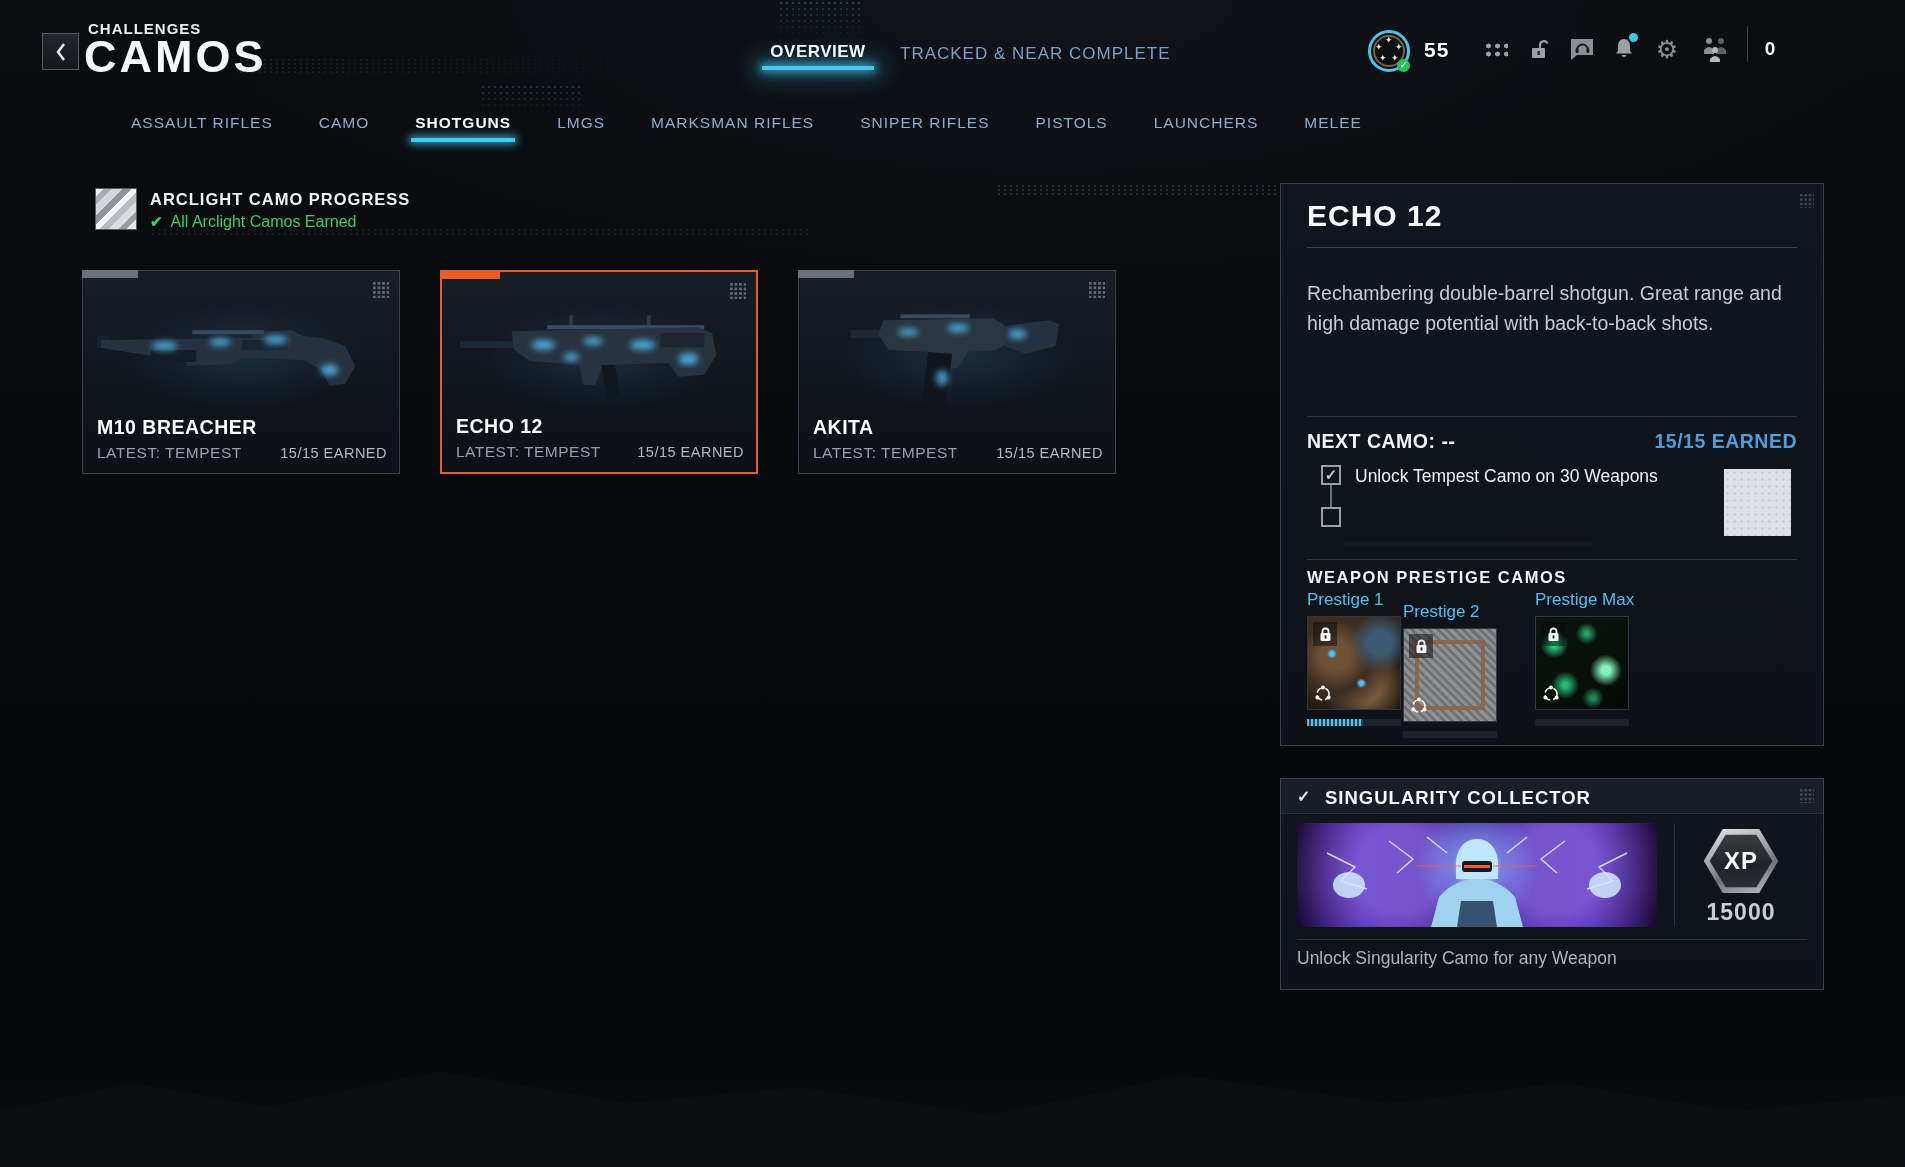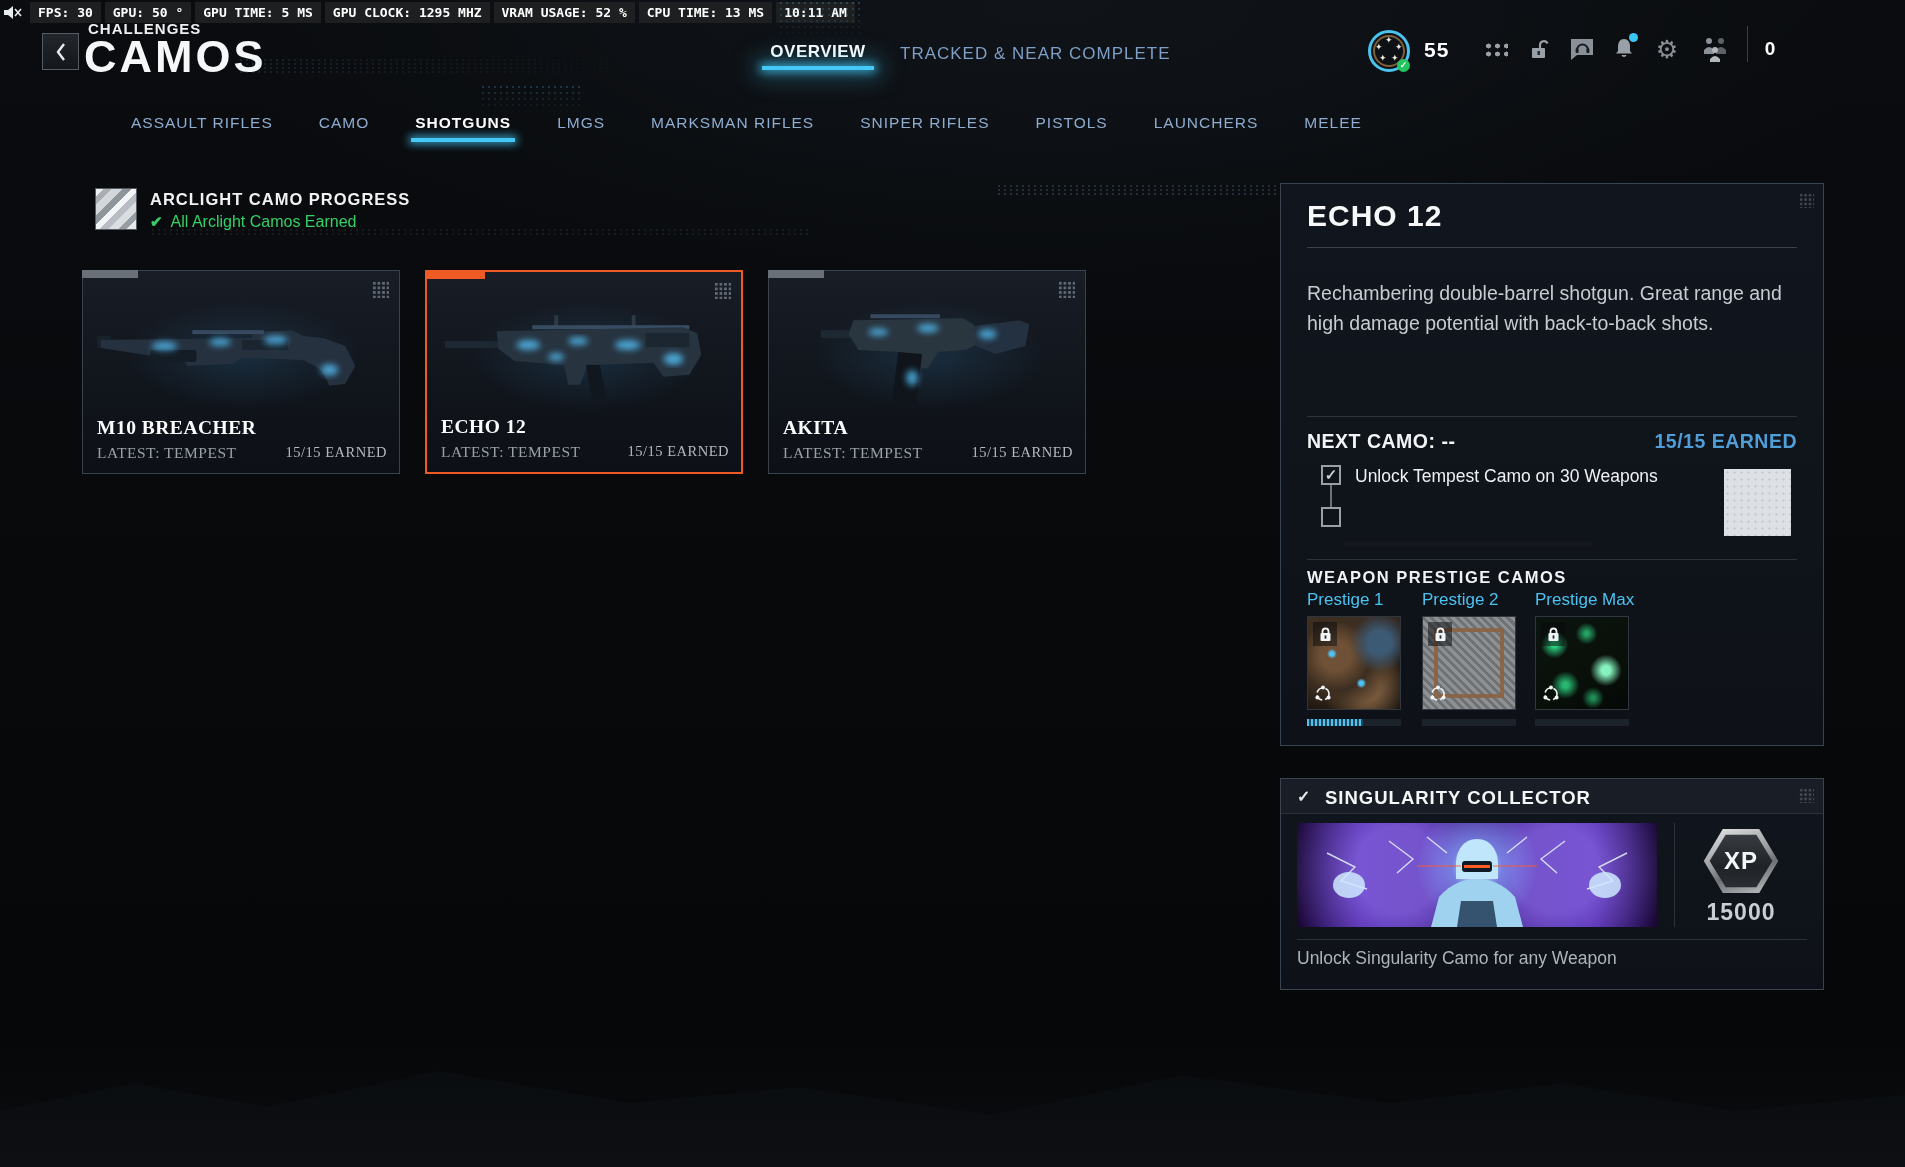--- a/index.html
+++ b/index.html
@@ -69,21 +69,21 @@
   .arclight-thumb{position:absolute;left:0;top:0;width:42px;height:42px;border:1px solid #4a5ووووeee;box-sizing:border-box;
     border:1px solid #555b61;
     background:linear-gradient(135deg,#eef0f2 0 10%,#a8aeb4 10% 20%,#d3d7db 20% 33%,#8e959b 33% 44%,#f2f4f6 44% 55%,#b7bdc2 55% 66%,#dadee1 66% 78%,#969da3 78% 88%,#e5e8ea 88%),
       linear-gradient(45deg,#c9cdd1,#7d848b);}
   .arclight-title{position:absolute;left:55px;top:2px;font-size:16.5px;font-weight:bold;letter-spacing:1px;color:#f0f2f4;white-space:nowrap;}
   .arclight-status{position:absolute;left:55px;top:25px;display:flex;align-items:center;gap:8px;white-space:nowrap;}
   .arclight-check{color:#35d068;font-size:15px;font-weight:bold;}
   .arclight-text{color:#35d068;font-size:16px;}
 
   
-  .cards{position:absolute;left:82px;top:270px;display:flex;gap:25px;font-family:Liberation Serif, serif;}
+  .cards{position:absolute;left:82px;top:270px;display:flex;gap:40px;}
   .card{position:relative;width:318px;height:204px;box-sizing:border-box;border:1px solid #3a424d;
     background:linear-gradient(180deg,#181d26 0%,#11151c 55%,#0d1016 100%);}
   .card .corner{position:absolute;left:-1px;top:-1px;width:56px;height:8px;background:#6a7077;}
   .card.selected{border:2px solid #ee5a24;}
   .card.selected .corner{background:#ee5a24;width:60px;height:9px;left:-2px;top:-2px;}
   .card .dots{position:absolute;right:10px;top:10px;width:17px;height:17px;
     background-image:radial-gradient(#5f6974 1.3px,transparent 1.5px);background-size:4.6px 4.6px;}
   .card .wglow{position:absolute;left:40px;top:30px;width:240px;height:110px;
     background:radial-gradient(ellipse at center,rgba(60,160,225,.16),transparent 70%);}
   .card svg.weapon{position:absolute;left:10px;top:16px;width:298px;height:132px;}
@@ -107,21 +107,21 @@
   .chk.c1{left:40px;top:281px;}
   .chk.c2{left:40px;top:323px;}
   .chk-line{position:absolute;left:49px;top:301px;width:2px;height:22px;background:#6b7278;}
   .chk-label{position:absolute;left:74px;top:282px;font-size:17.5px;color:#eef1f3;text-align:center;}
   .swatch{position:absolute;left:443px;top:285px;width:67px;height:67px;background:#dde0e4;
     background-image:radial-gradient(#c9cdd3 1px,transparent 1.2px);background-size:7px 7px;}
   .mini-scroll{position:absolute;left:62px;top:357px;width:250px;height:6px;background:#14181e;}
   .hr2{position:absolute;left:26px;right:26px;top:375px;height:1px;background:#2c333d;}
   .prestige-header{position:absolute;left:26px;top:384px;font-size:16.5px;font-weight:bold;letter-spacing:1.5px;color:#f0f2f4;}
   .pcol{position:absolute;top:406px;width:96px;}
-  .pcol.p0{left:26px;}.pcol.p1{left:141px;}.pcol.p2{left:242px;margin-left:12px;}
+  .pcol.p0{left:26px;}.pcol.p1{left:122px;margin-top:12px;}.pcol.p2{left:242px;margin-left:12px;}
   .plabel{font-size:17px;color:#4cc2f1;margin-bottom:6px;white-space:nowrap;}
   .pthumb{position:relative;width:94px;height:94px;border:1px solid #30373f;box-sizing:border-box;}
   .pthumb .lock-chip{position:absolute;left:5px;top:5px;width:24px;height:24px;background:rgba(8,10,12,.5);
     display:flex;align-items:center;justify-content:center;}
   .pthumb .cycle{position:absolute;left:5px;bottom:5px;}
   .pbar{margin-top:9px;width:94px;height:7px;background:#1d232a;overflow:hidden;}
   .pfill{height:100%;background:repeating-linear-gradient(90deg,#57c0ec 0 2px,#1b4a5e 2px 4px);}
   .art-zombie{background:
     radial-gradient(circle at 26% 40%,#4fc3f7 2px,rgba(79,195,247,0) 5px),
     radial-gradient(circle at 58% 72%,#4fc3f7 2px,rgba(79,195,247,0) 5px),
@@ -164,34 +164,20 @@
   .icon-gray{fill:#8a9097;}
   svg{display:block;}
 </style>
 </head>
 <body>
 
 <div class="screen">
   <div class="mountains"></div>
   <div class="fade-bottom"></div>
 
-  <div class="stats-bar">
-    <svg class="speaker" viewBox="0 0 22 18">
-      <polygon points="2,6 6,6 11,2 11,15 6,11 2,11" fill="#e9ecee"></polygon>
-      <line x1="13" y1="5" x2="19" y2="12" stroke="#e9ecee" stroke-width="1.6"></line>
-      <line x1="19" y1="5" x2="13" y2="12" stroke="#e9ecee" stroke-width="1.6"></line>
-    </svg>
-    <div class="seg">FPS: 30</div>
-    <div class="seg">GPU: 50 °</div>
-    <div class="seg">GPU TIME: 5 MS</div>
-    <div class="seg">GPU CLOCK: 1295 MHZ</div>
-    <div class="seg">VRAM USAGE: 52 %</div>
-    <div class="seg">CPU TIME: 13 MS</div>
-    <div class="seg">10:11 AM</div>
-  </div>
 
   <div class="back-btn">
     <svg width="12" height="20" viewBox="0 0 12 20">
       <polyline points="9,2 3,10 9,18" fill="none" stroke="#e9ecee" stroke-width="2.4"></polyline>
     </svg>
   </div>
   <div class="eyebrow">CHALLENGES</div>
   <div class="page-title">CAMOS</div>
   <div class="glitch g1"></div>
   <div class="glitch g2"></div>

